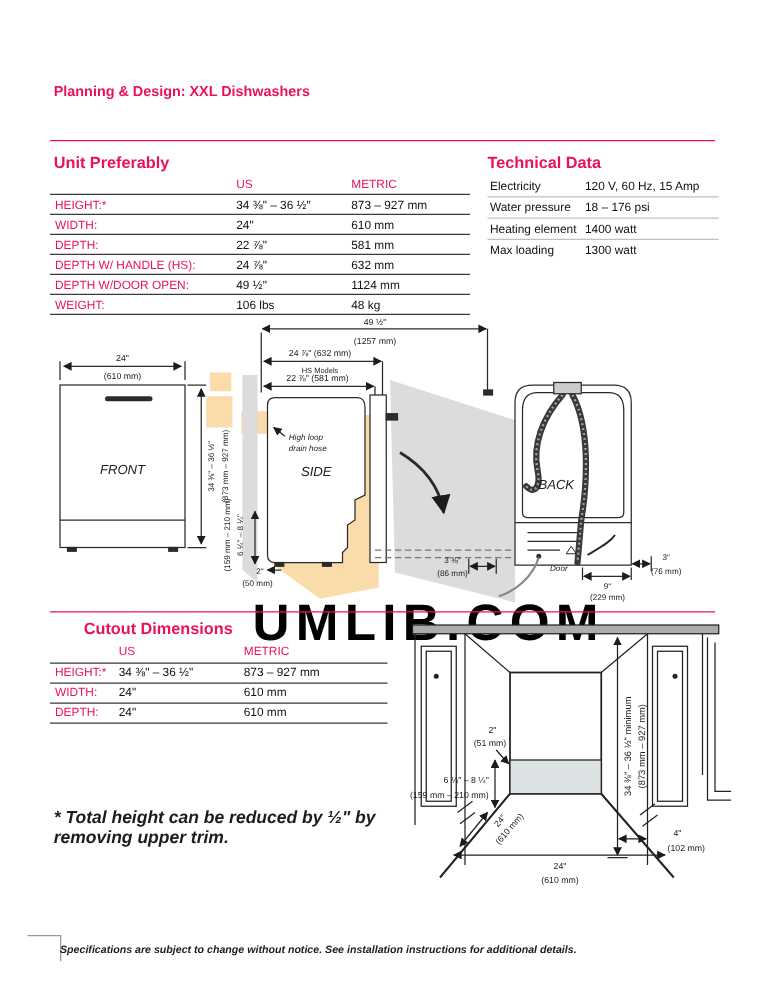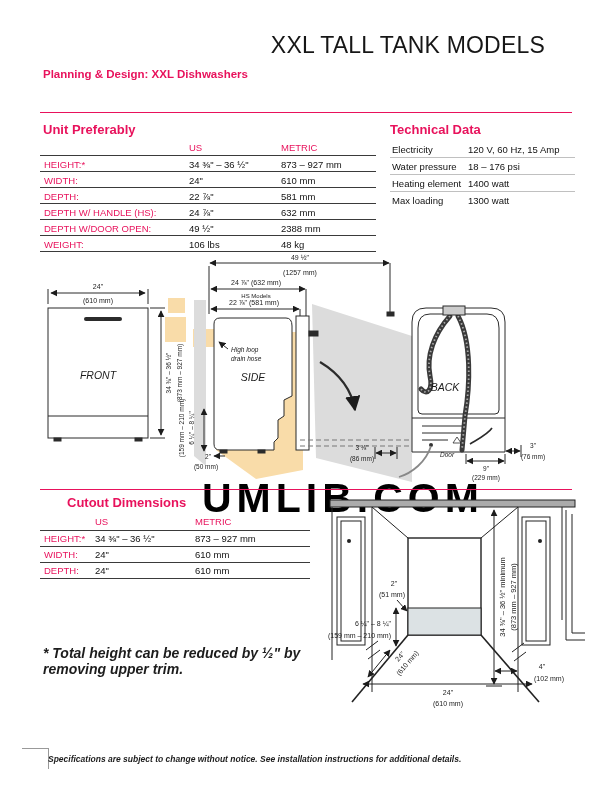--- a/index.html
+++ b/index.html
@@ -30,21 +30,20 @@
   .viewlbl{font-size:10.5px;font-style:italic;}
   .note{font-size:6.5px;font-style:italic;}
 </style>
 </head>
 <body>
 
 <div class="page">
 
   <div class="abs wmark" style="left:202px;top:475px;">UMLIB.COM</div>
 
-  <div class="abs title z3" style="left:200px;top:32px;width:345px;">XXL TALL TANK MODELS</div>
   <div class="abs subtitle pink z3" style="left:43px;top:68px;">Planning &amp; Design: XXL Dishwashers</div>
   <div class="abs rule z2" style="left:40px;top:112px;width:532px;"></div>
 
   <div class="abs h2 pink z3" style="left:43px;top:122px;">Unit Preferably</div>
   <div class="abs colhead z3" style="left:189px;top:142px;">US</div>
   <div class="abs colhead z3" style="left:281px;top:142px;">METRIC</div>
   <div class="abs tline" style="left:40px;top:155px;width:336px;"></div>
   <div class="abs tline" style="left:40px;top:171px;width:336px;"></div>
   <div class="abs tline" style="left:40px;top:187px;width:336px;"></div>
   <div class="abs tline" style="left:40px;top:203px;width:336px;"></div>
@@ -63,21 +62,21 @@
   <div class="abs cell lab" style="left:44px;top:191px;">DEPTH:</div>
   <div class="abs cell" style="left:189px;top:191px;">22 ⅞"</div>
   <div class="abs cell" style="left:281px;top:191px;">581 mm</div>
 
   <div class="abs cell lab" style="left:44px;top:207px;">DEPTH W/ HANDLE (HS):</div>
   <div class="abs cell" style="left:189px;top:207px;">24 ⅞"</div>
   <div class="abs cell" style="left:281px;top:207px;">632 mm</div>
 
   <div class="abs cell lab" style="left:44px;top:223px;">DEPTH W/DOOR OPEN:</div>
   <div class="abs cell" style="left:189px;top:223px;">49 ½"</div>
-  <div class="abs cell" style="left:281px;top:223px;">2388 mm</div>
+  <div class="abs cell" style="left:281px;top:223px;">1124 mm</div>
 
   <div class="abs cell lab" style="left:44px;top:239px;">WEIGHT:</div>
   <div class="abs cell" style="left:189px;top:239px;">106 lbs</div>
   <div class="abs cell" style="left:281px;top:239px;">48 kg</div>
 
   <div class="abs h2 pink z3" style="left:390px;top:122px;">Technical Data</div>
   <div class="abs cell" style="left:392px;top:144px;">Electricity</div>
   <div class="abs cell" style="left:468px;top:144px;">120 V, 60 Hz, 15 Amp</div>
   <div class="abs gline" style="left:390px;top:157px;width:185px;"></div>
   <div class="abs cell" style="left:392px;top:161px;">Water pressure</div>

